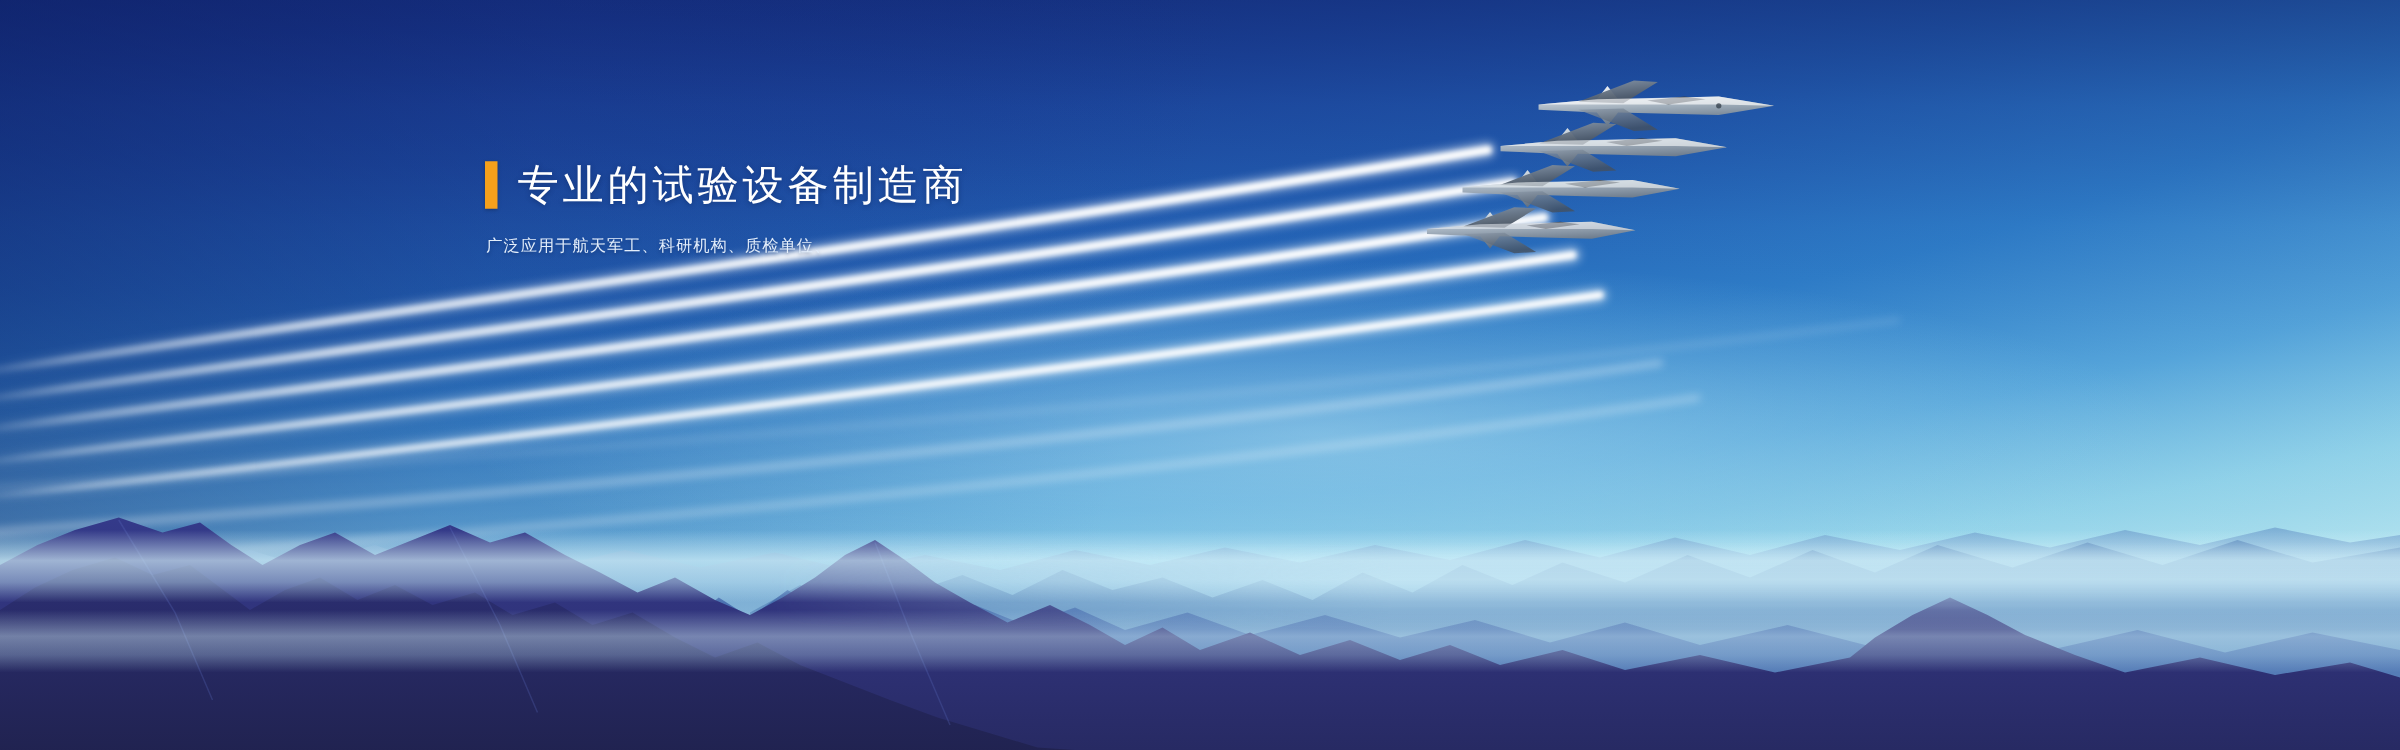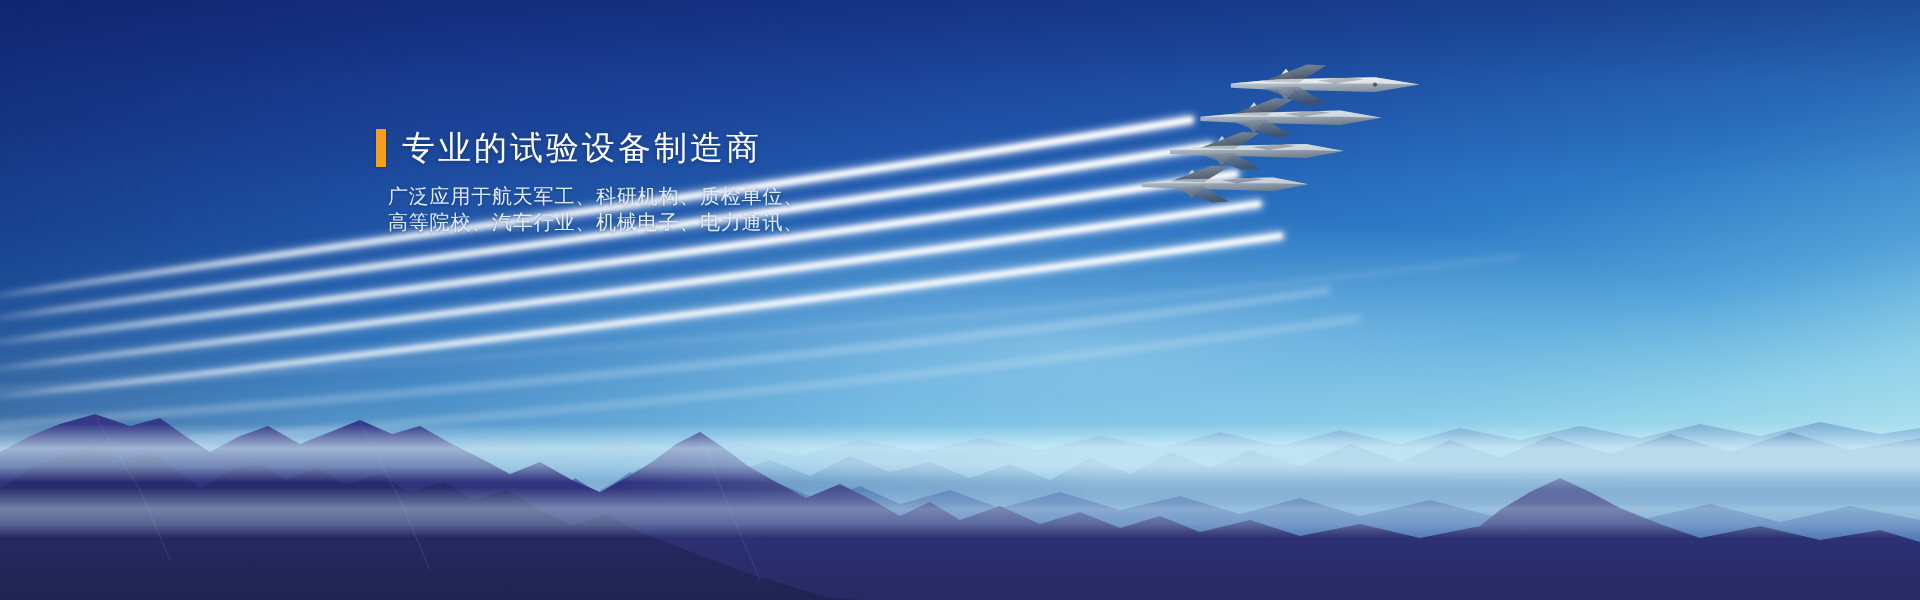--- a/index.html
+++ b/index.html
@@ -53,42 +53,42 @@
   .mtn{position:absolute;left:0;bottom:0;width:1920px;}
 
   .fog{
     position:absolute;left:0;width:1920px;
     background:linear-gradient(to bottom, rgba(208,240,250,0) 0%, rgba(214,243,251,0.78) 42%, rgba(200,236,248,0.55) 72%, rgba(190,230,245,0) 100%);
     pointer-events:none;
   }
 
   
   .copy{
-    position:absolute;left:376px;top:128px;width:720px;
+    position:absolute;left:388px;top:128px;width:720px;
   }
   .headline-row{
     display:flex;align-items:center;gap:16px;
   }
   .accent-bar{
     width:10px;height:38px;background:#f5a01b;flex:0 0 auto;
     box-shadow:0 1px 3px rgba(0,0,0,0.25);
   }
   .headline{
     color:#ffffff;
     font-size:33px;
     letter-spacing:3px;
     line-height:40px;
     font-weight:400;
     text-shadow:0 1px 4px rgba(10,30,80,0.45);
     white-space:nowrap;
   }
   .sub{
-    margin-top:16px;margin-left:12px;
+    margin-top:16px;margin-left:1px;
     color:#e3eefb;
-    font-size:20px;
+    font-size:13px;
     line-height:25.5px;
     letter-spacing:0.8px;
     text-shadow:0 1px 3px rgba(10,30,80,0.40);
   }
   .sub div{white-space:nowrap;}
 </style>
 </head>
 <body>
 
 <div id="banner">
@@ -264,17 +264,16 @@
               -webkit-mask-image:linear-gradient(to right, rgba(0,0,0,0) 0%, rgba(0,0,0,0) 32%, rgba(0,0,0,1) 58%, rgba(0,0,0,1) 100%);
               mask-image:linear-gradient(to right, rgba(0,0,0,0) 0%, rgba(0,0,0,0) 32%, rgba(0,0,0,1) 58%, rgba(0,0,0,1) 100%);"></div>
 
   <div class="copy">
     <div class="headline-row">
       <div class="accent-bar"></div>
       <div class="headline">专业的试验设备制造商</div>
     </div>
     <div class="sub">
       <div>广泛应用于航天军工、科研机构、质检单位、</div>
-      <div>高等院校、汽车行业、机械电子、电力通讯、</div>
     </div>
   </div>
 
 </div>
 
 </body></html>

